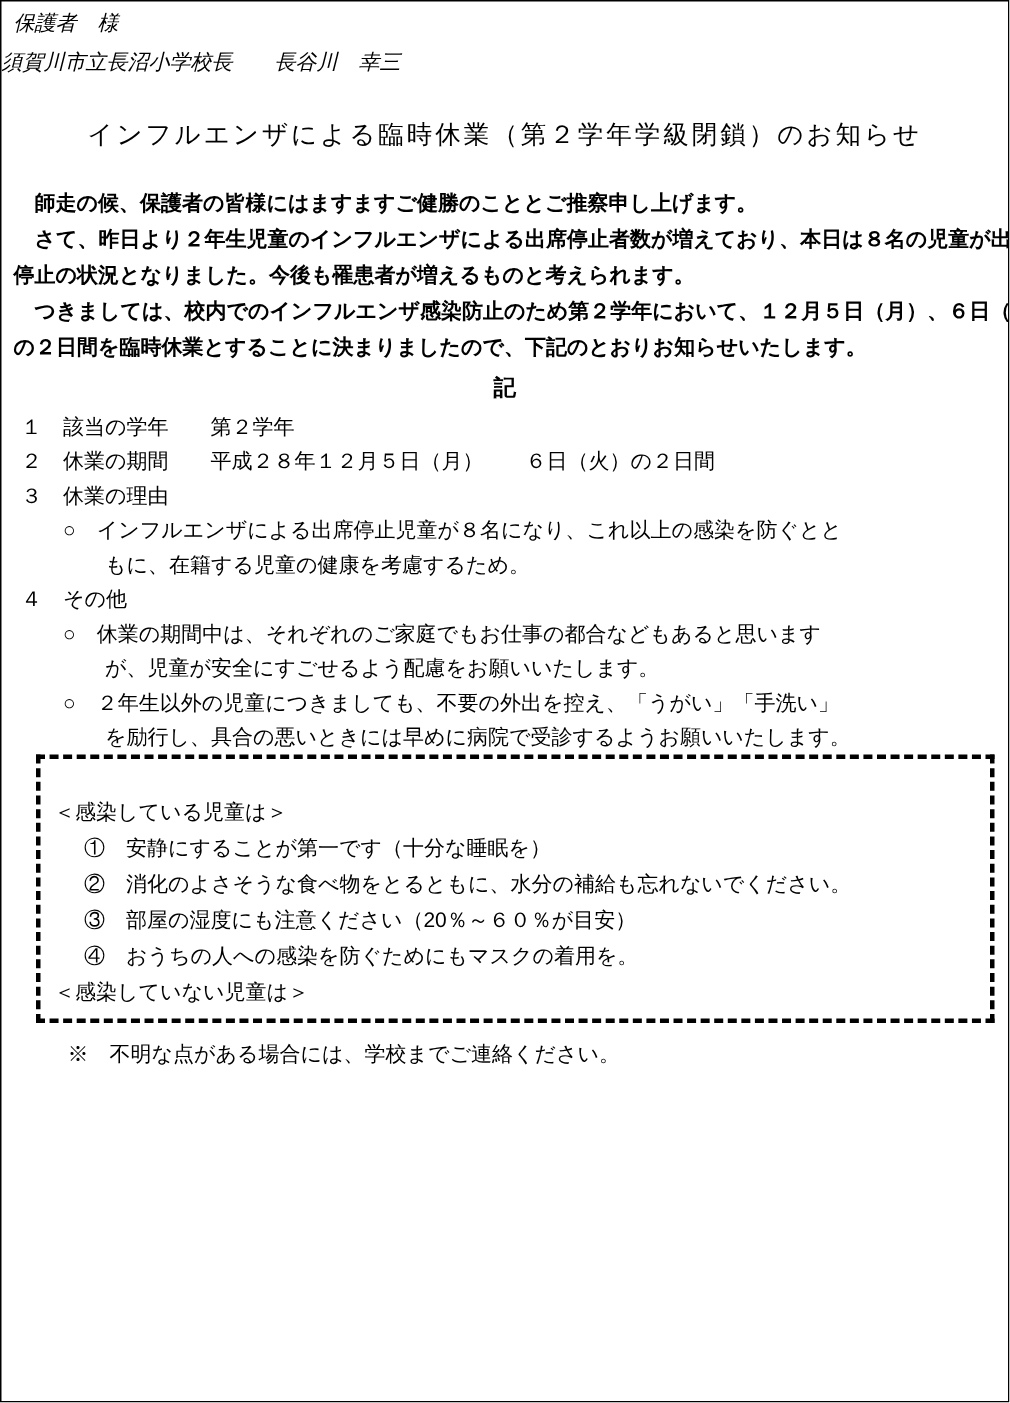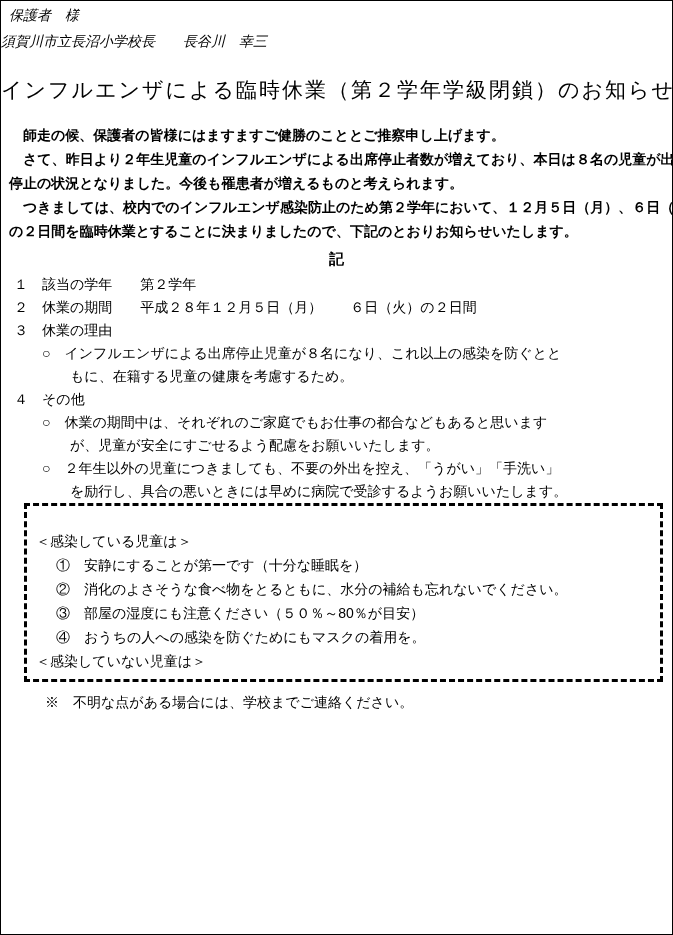--- a/index.html
+++ b/index.html
@@ -34,21 +34,21 @@
     font-style: italic;
   }
   .sender {
     margin-top: 2px;
     padding-right: 8px;
     font-style: italic;
   }
   .title {
     margin-top: 24px;
     text-align: center;
-    font-size: 21px;
+    font-size: 17px;
     letter-spacing: 2px;
     line-height: 26px;
     white-space: pre;
   }
   .notice-body {
     margin-top: 20px;
     padding: 0 8px;
     white-space: pre;
     line-height: 24px;
     font-weight: bold;
@@ -119,21 +119,21 @@
 　　　　が、児童が安全にすごせるよう配慮をお願いいたします。
 　　○　２年生以外の児童につきましても、不要の外出を控え、「うがい」「手洗い」
 　　　　を励行し、具合の悪いときには早めに病院で受診するようお願いいたします。</div>
 
   <div class="guidance-box">
 
     <div class="box-heading">＜感染している児童は＞</div>
 
     <div class="box-items">①　安静にすることが第一です（十分な睡眠を）
 ②　消化のよさそうな食べ物をとるともに、水分の補給も忘れないでください。
-③　部屋の湿度にも注意ください（５０％～80％が目安）
+③　部屋の湿度にも注意ください（20％～６０％が目安）
 ④　おうちの人への感染を防ぐためにもマスクの着用を。</div>
 
     <div class="box-heading">＜感染していない児童は＞</div>
 
 
   </div>
 
   <div class="footer-note">※　不明な点がある場合には、学校までご連絡ください。</div>
 
 </div>

